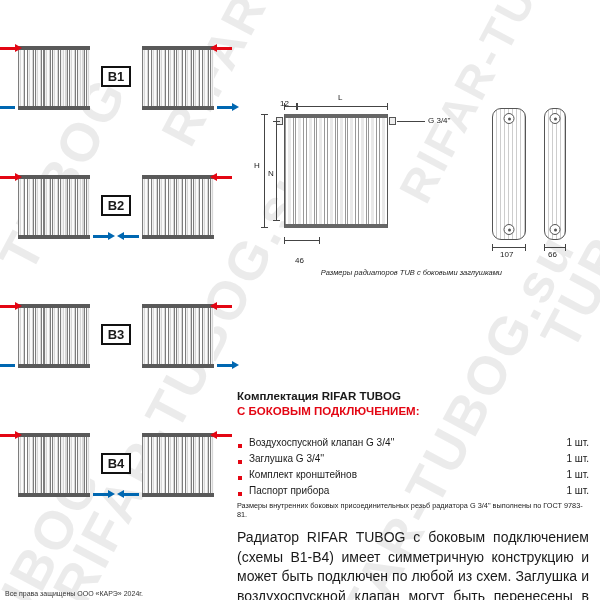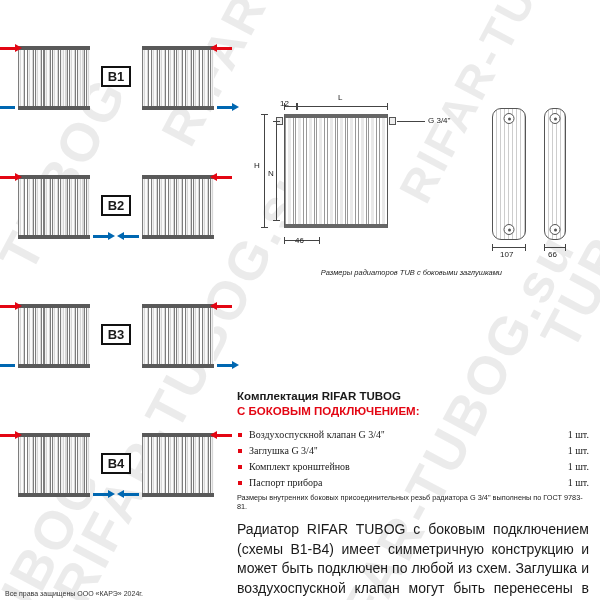--- a/index.html
+++ b/index.html
@@ -65,22 +65,22 @@
   .port { position:absolute; left:50%; transform:translateX(-50%); width:11px; height:11px;
     border:1px solid #555; border-radius:50%; background:#fff; }
   .port::after { content:""; position:absolute; left:50%; top:50%; transform:translate(-50%,-50%);
     width:3px; height:3px; background:#555; border-radius:50%; }
   .port.top { top:4px; } .port.bottom { bottom:4px; }
   .draw-caption { left:0; top:176px; width:250px; font-size:7.5px; font-style:italic; color:#222;text-align:right; }
 
   
   .kit { left:237px; top:356px; width:352px; }
   .kit-title { font-size:11.5px; font-weight:bold;margin-top:34px; }
-  .kit-sub { font-size:11.5px; font-weight:bold; color:var(--red); margin:3px 0 12px; }
-  .kit-item { display:flex; align-items:flex-start; font-size:10px; margin-bottom:5px;font-family:Liberation Serif, serif; }
+  .kit-sub { font-size:11.5px; font-weight:bold; color:var(--red); margin:3px 0 20px; }
+  .kit-item { display:flex; align-items:flex-end; font-size:10px; margin-bottom:5px; }
   .bullet { width:4px; height:4px; background:var(--red); margin:4px 7px 0 1px; flex:none; }
   .kit-name { flex:1; }
   .kit-qty { white-space:nowrap; text-align:right; }
   .kit-note { font-size:7.3px; color:#222; margin:5px 0 9px; }
   .kit-para { font-size:14px; line-height:1.4; text-align:justify; }
   .kit-min { font-size:10px; font-weight:bold; margin-top:8px; line-height:1.35; }
 
   
   .footer { left:5px; bottom:3px; font-size:7px; color:#333; }
 </style>
@@ -172,21 +172,21 @@
 
     <div class="leader" style="left:145px;top:29px;width:28px"></div>
     <span class="dim-label" style="left:176px;top:25px">G 3/4''</span>
 
     <div class="dline-v" style="left:12px;top:22px;height:114px"></div>
     <span class="dim-label" style="left:2px;top:70px">H</span>
     <div class="dline-v" style="left:24px;top:29px;height:100px"></div>
     <span class="dim-label" style="left:16px;top:78px">N</span>
 
     <div class="dline-h" style="left:32px;top:148px;width:36px"></div>
-    <span class="dim-label" style="left:43px;top:145px">46</span>
+    <span class="dim-label" style="left:43px;top:165px">46</span>
 
     <div class="profile" style="left:240px;top:16px;width:34px;height:132px">
       <span class="port top"></span>
       <span class="port bottom"></span>
     </div>
     <div class="dline-h" style="left:240px;top:155px;width:34px"></div>
     <span class="dim-label" style="left:248px;top:159px">107</span>
 
     <div class="profile" style="left:292px;top:16px;width:22px;height:132px">
       <span class="port top"></span>

